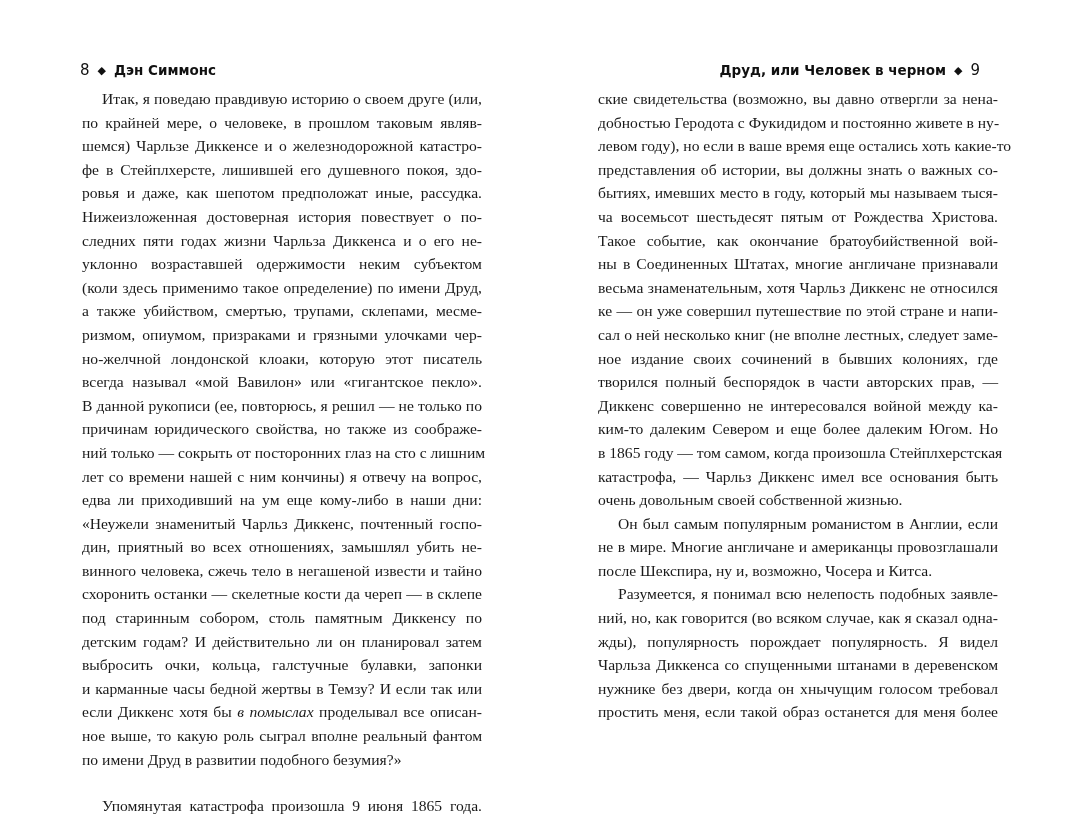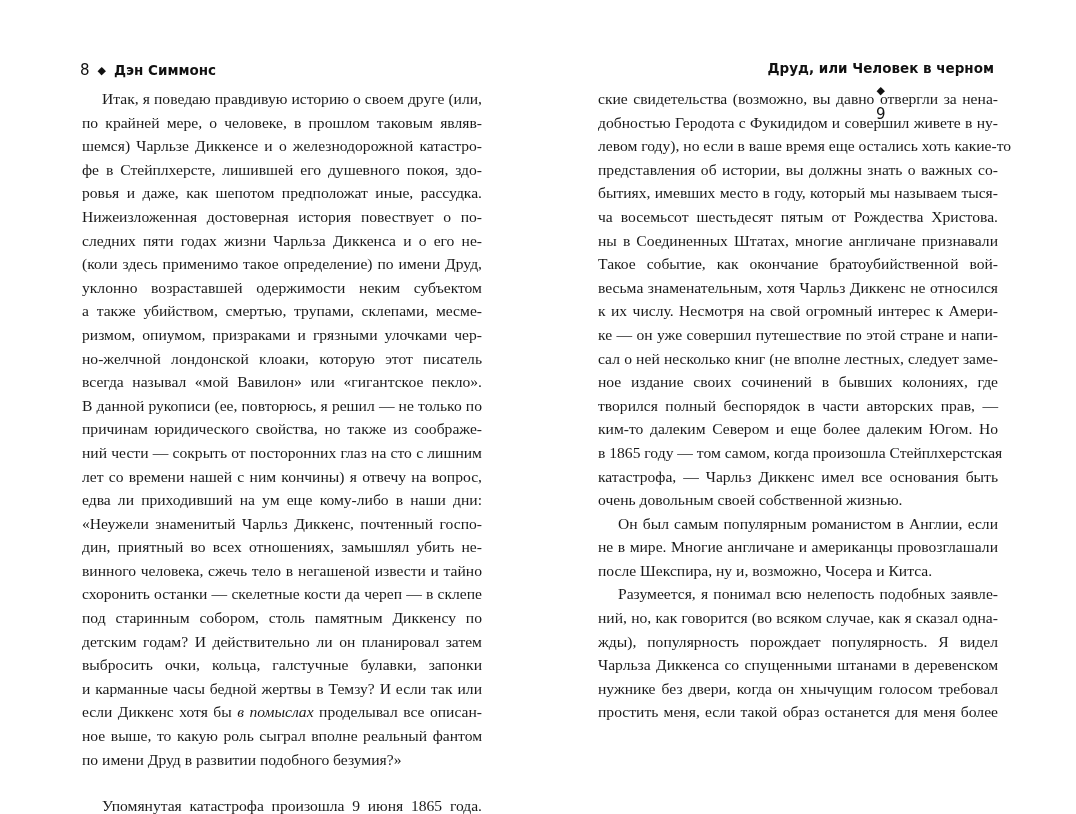--- a/index.html
+++ b/index.html
@@ -6,21 +6,21 @@
   body { width: 1076px; height: 814px; position: relative; overflow: hidden; color: #1a1a1a; }
   .page { position: absolute; top: 0; height: 814px; }
   .page-left { left: 0; width: 538px; }
   .page-right { left: 538px; width: 538px; }
   .running-head {
     position: absolute; top: 60px; height: 20px;
     font-family: "DejaVu Sans", sans-serif; font-size: 13.5px; font-weight: bold;
     display: flex; align-items: center; gap: 8px; color: #111;
   }
   .page-left .running-head { left: 80px; }
-  .page-right .running-head { right: 82px; flex-direction: column; }
+  .page-right .running-head { right: 96px; }
   .pagenum { font-weight: normal; font-size: 15px; }
   .diamond { font-size: 11px; }
   .body-text {
     position: absolute; top: 87px; width: 400px;
     font-family: "Liberation Serif", serif; font-size: 15.6px; line-height: 23.6px;
     text-align: justify; color: #1a1a1a;
   }
   .page-left .body-text { left: 82px; }
   .page-right .body-text { left: 598px; left: 60px; width: 400px; }
   .gap { height: 23px; }
@@ -39,29 +39,29 @@
     <span>Дэн Симмонс</span>
   </div>
   <div class="body-text">
     <span class="line indent">Итак, я поведаю правдивую историю о своем друге (или,</span>
     <span class="line">по крайней мере, о человеке, в прошлом таковым являв-</span>
     <span class="line">шемся) Чарльзе Диккенсе и о железнодорожной катастро-</span>
     <span class="line">фе в Стейплхерсте, лишившей его душевного покоя, здо-</span>
     <span class="line">ровья и даже, как шепотом предположат иные, рассудка.</span>
     <span class="line">Нижеизложенная достоверная история повествует о по-</span>
     <span class="line">следних пяти годах жизни Чарльза Диккенса и о его не-</span>
+    <span class="line">уклонно возраставшей одержимости неким субъектом</span>
     <span class="line">(коли здесь применимо такое определение) по имени Друд,</span>
-    <span class="line">уклонно возраставшей одержимости неким субъектом</span>
     <span class="line">а также убийством, смертью, трупами, склепами, месме-</span>
     <span class="line">ризмом, опиумом, призраками и грязными улочками чер-</span>
     <span class="line">но-желчной лондонской клоаки, которую этот писатель</span>
     <span class="line">всегда называл «мой Вавилон» или «гигантское пекло».</span>
     <span class="line">В данной рукописи (ее, повторюсь, я решил — не только по</span>
     <span class="line">причинам юридического свойства, но также из соображе-</span>
-    <span class="line">ний чести — сокрыть от посторонних глаз на сто с лишним</span>
+    <span class="line">ний только — сокрыть от посторонних глаз на сто с лишним</span>
     <span class="line">лет со времени нашей с ним кончины) я отвечу на вопрос,</span>
     <span class="line">едва ли приходивший на ум еще кому-либо в наши дни:</span>
     <span class="line">«Неужели знаменитый Чарльз Диккенс, почтенный госпо-</span>
     <span class="line">дин, приятный во всех отношениях, замышлял убить не-</span>
     <span class="line">винного человека, сжечь тело в негашеной извести и тайно</span>
     <span class="line">схоронить останки — скелетные кости да череп — в склепе</span>
     <span class="line">под старинным собором, столь памятным Диккенсу по</span>
     <span class="line">детским годам? И действительно ли он планировал затем</span>
     <span class="line">выбросить очки, кольца, галстучные булавки, запонки</span>
     <span class="line">и карманные часы бедной жертвы в Темзу? И если так или</span>
@@ -75,33 +75,33 @@
 </div>
 
 <div class="page page-right">
   <div class="running-head">
     <span>Друд, или Человек в черном</span>
     <span class="diamond">◆</span>
     <span class="pagenum">9</span>
   </div>
   <div class="body-text">
     <span class="line">ские свидетельства (возможно, вы давно отвергли за нена-</span>
-    <span class="line">добностью Геродота с Фукидидом и совершил живете в ну-</span>
+    <span class="line">добностью Геродота с Фукидидом и постоянно живете в ну-</span>
     <span class="line">левом году), но если в ваше время еще остались хоть какие-то</span>
     <span class="line">представления об истории, вы должны знать о важных со-</span>
     <span class="line">бытиях, имевших место в году, который мы называем тыся-</span>
     <span class="line">ча восемьсот шестьдесят пятым от Рождества Христова.</span>
+    <span class="line">Такое событие, как окончание братоубийственной вой-</span>
     <span class="line">ны в Соединенных Штатах, многие англичане признавали</span>
-    <span class="line">Такое событие, как окончание братоубийственной вой-</span>
     <span class="line">весьма знаменательным, хотя Чарльз Диккенс не относился</span>
-    <span class="line">к их числу. Несмотря на свой огромный интерес к Амери-</span>
     <span class="line">ке — он уже совершил путешествие по этой стране и напи-</span>
     <span class="line">сал о ней несколько книг (не вполне лестных, следует заме-</span>
     <span class="line">ное издание своих сочинений в бывших колониях, где</span>
     <span class="line">творился полный беспорядок в части авторских прав, —</span>
+    <span class="line">Диккенс совершенно не интересовался войной между ка-</span>
     <span class="line">ким-то далеким Севером и еще более далеким Югом. Но</span>
     <span class="line">в 1865 году — том самом, когда произошла Стейплхерстская</span>
     <span class="line">катастрофа, — Чарльз Диккенс имел все основания быть</span>
     <span class="line last">очень довольным своей собственной жизнью.</span>
     <span class="line indent">Он был самым популярным романистом в Англии, если</span>
     <span class="line">не в мире. Многие англичане и американцы провозглашали</span>
     <span class="line last">после Шекспира, ну и, возможно, Чосера и Китса.</span>
     <span class="line indent">Разумеется, я понимал всю нелепость подобных заявле-</span>
     <span class="line">ний, но, как говорится (во всяком случае, как я сказал одна-</span>
     <span class="line">жды), популярность порождает популярность. Я видел</span>

